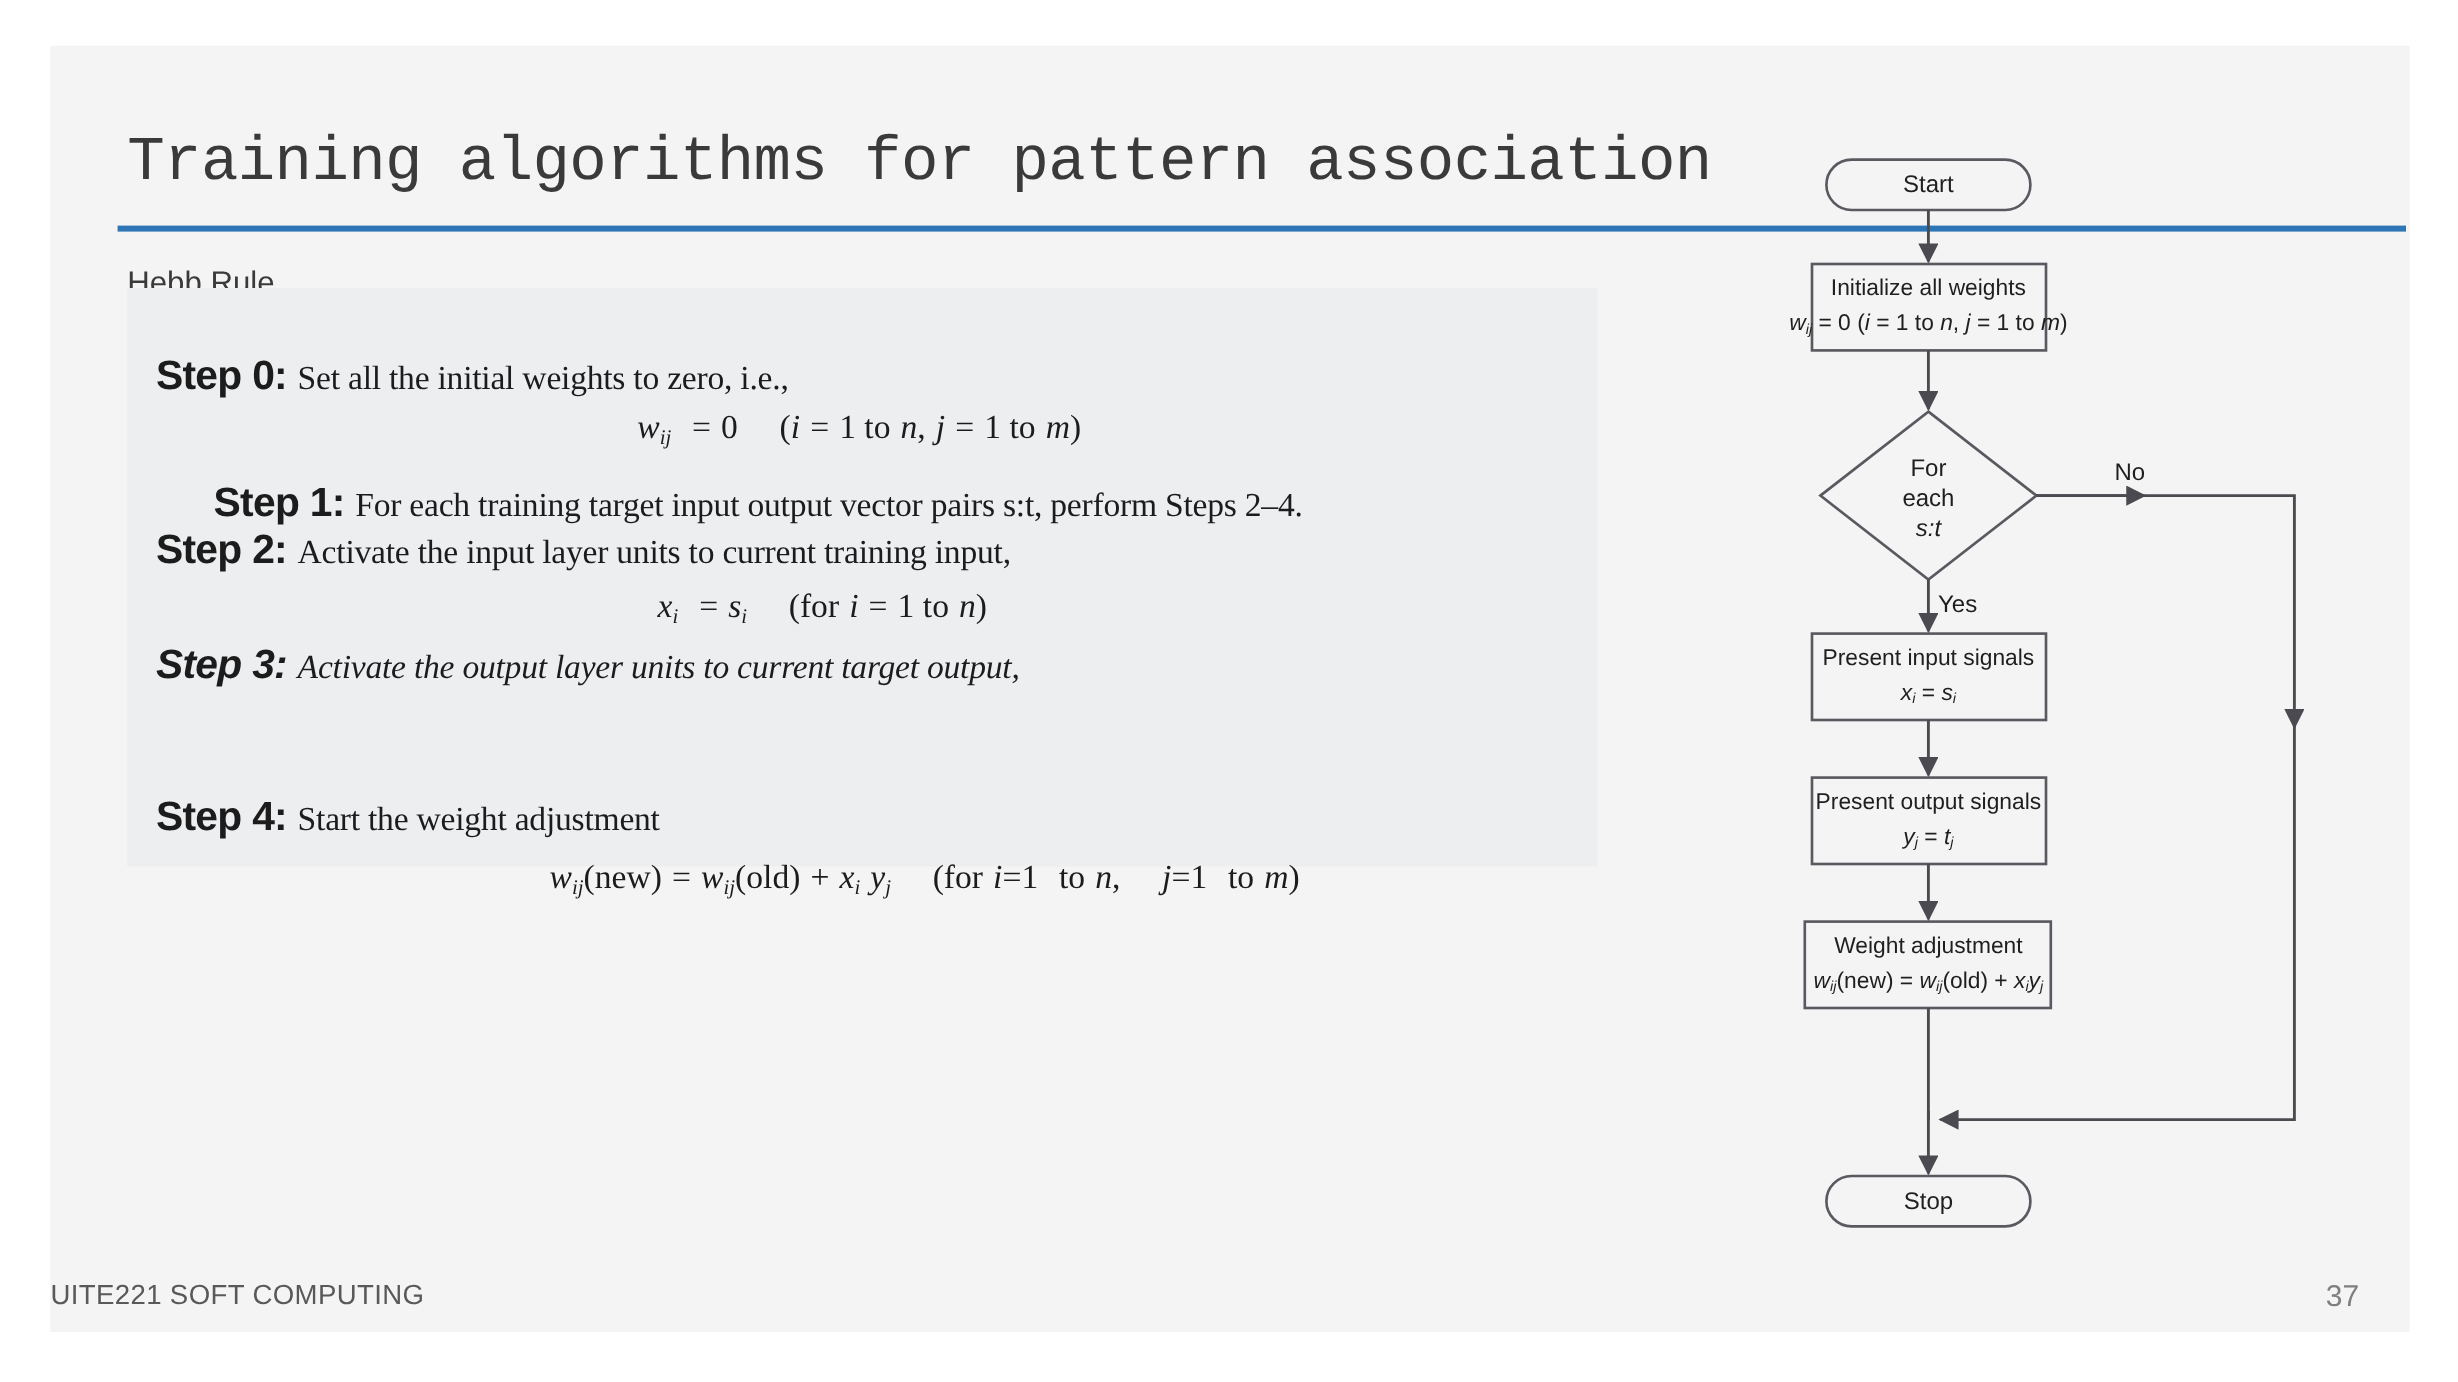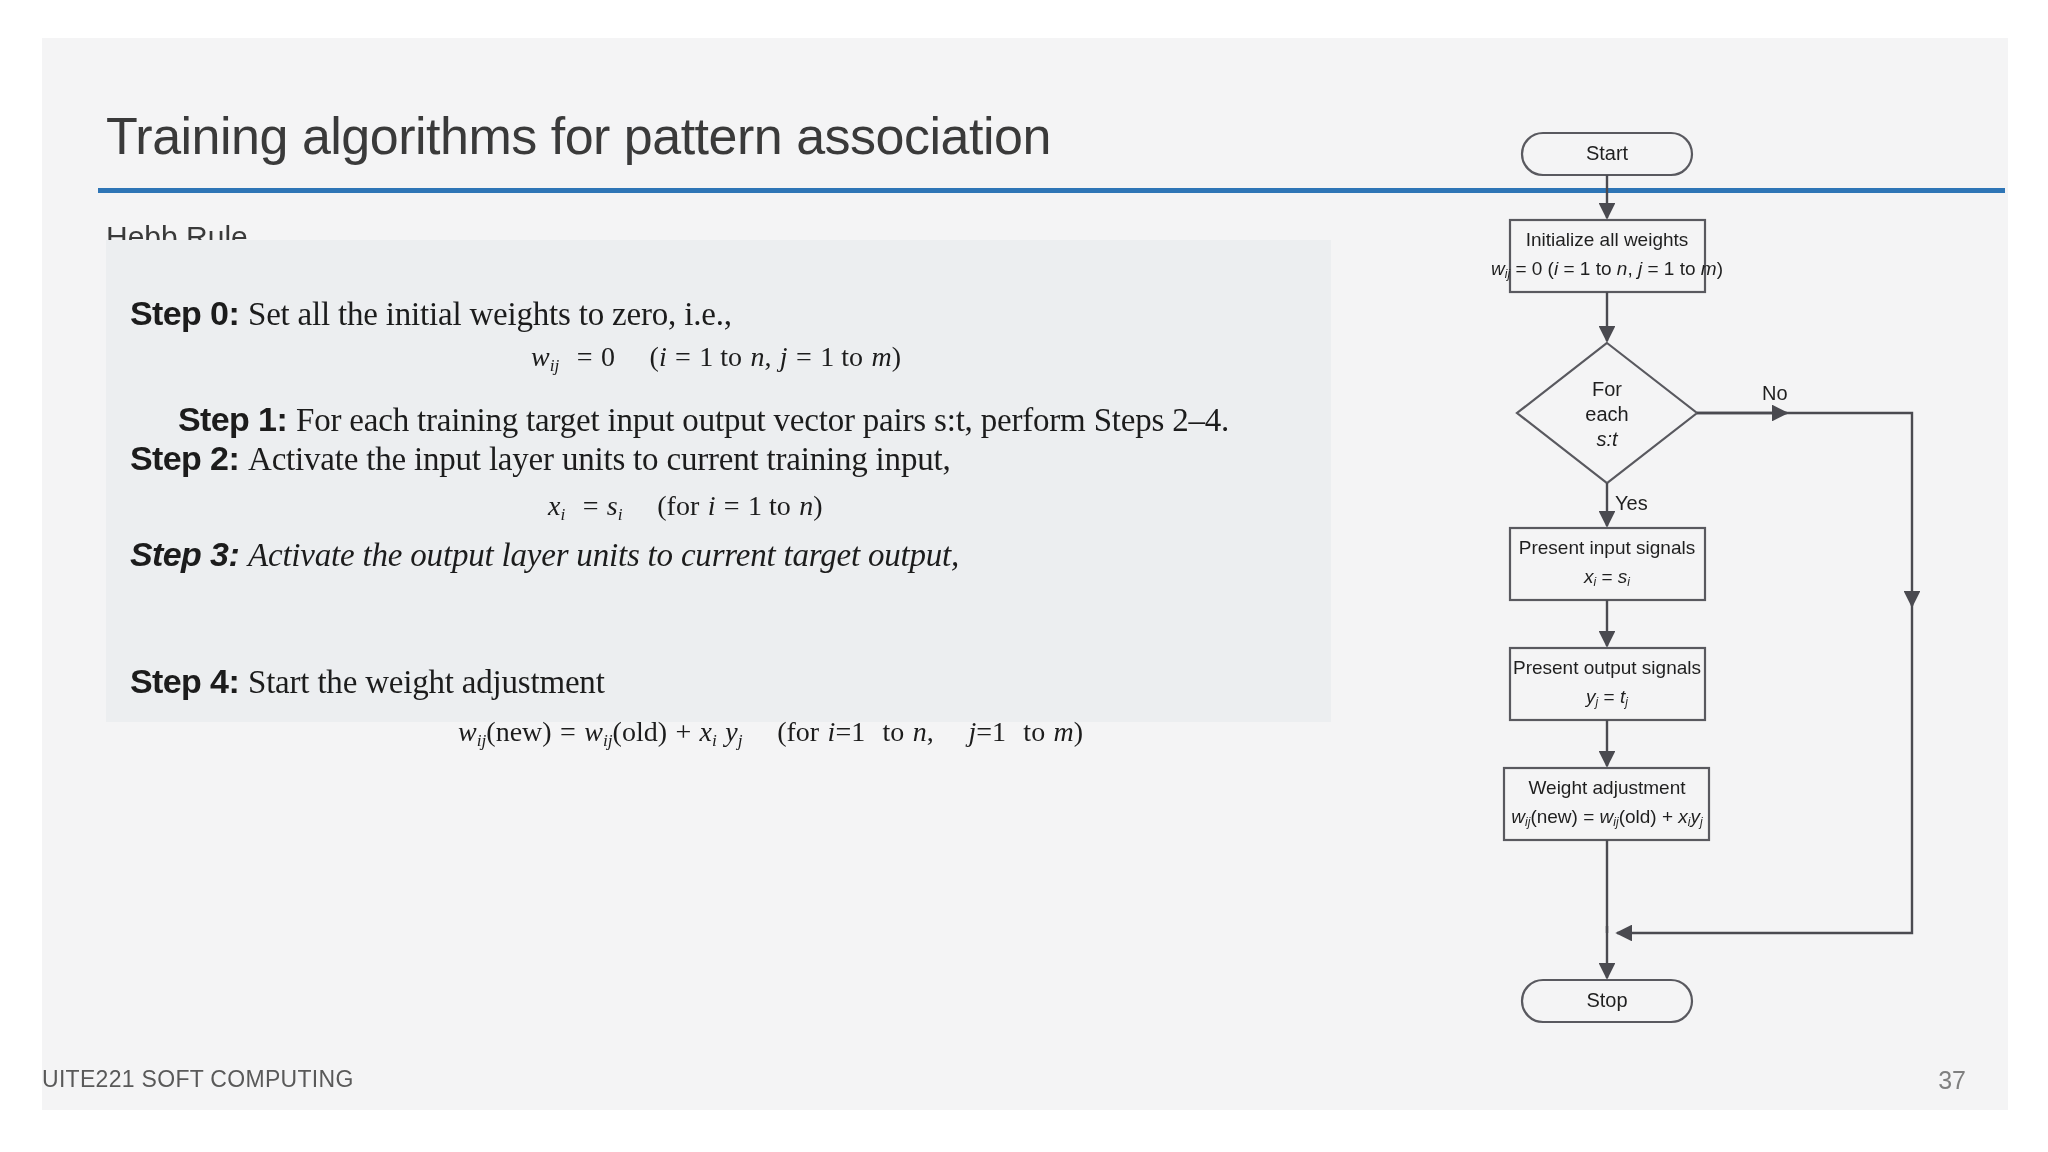--- a/index.html
+++ b/index.html
@@ -27,36 +27,37 @@
   
   #title {
     position: absolute;
     left: 64px;
     top: 68px;
     font-size: 52px;
     font-weight: 400;
     color: #3a3a3a;
     letter-spacing: -0.5px;
     white-space: nowrap;
+    font-family: Liberation Mono, monospace;
   }
   #title-rule {
     position: absolute;
     left: 56px;
     top: 150px;
     width: 1907px;
     height: 5px;
     background: #2e75b6;
   }
 
   
   #hebb-rule {
     position: absolute;
     left: 64px;
     top: 182px;
-    font-size: 30px;
+    font-size: 26px;
     font-weight: 400;
     color: #3a3a3a;
   }
 
   
   #excerpt {
     position: absolute;
     left: 64px;
     top: 202px;
     width: 1225px;
@@ -73,21 +74,21 @@
   .step-label {
     font-family: "Liberation Sans", sans-serif;
     font-weight: bold;
     font-size: 34px;
     letter-spacing: -0.6px;
     display: inline-block;
     width: 118px;
   }
   .step-text {
     font-family: "Liberation Serif", serif;
-    font-size: 33px;
+    font-size: 28px;
     letter-spacing: -0.2px;
   }
   .eq-row {
     position: absolute;
     font-family: "Liberation Serif", serif;
     font-size: 28px;
     font-style: italic;
     white-space: nowrap;
   }
   .eq-row .up { font-style: normal; }

